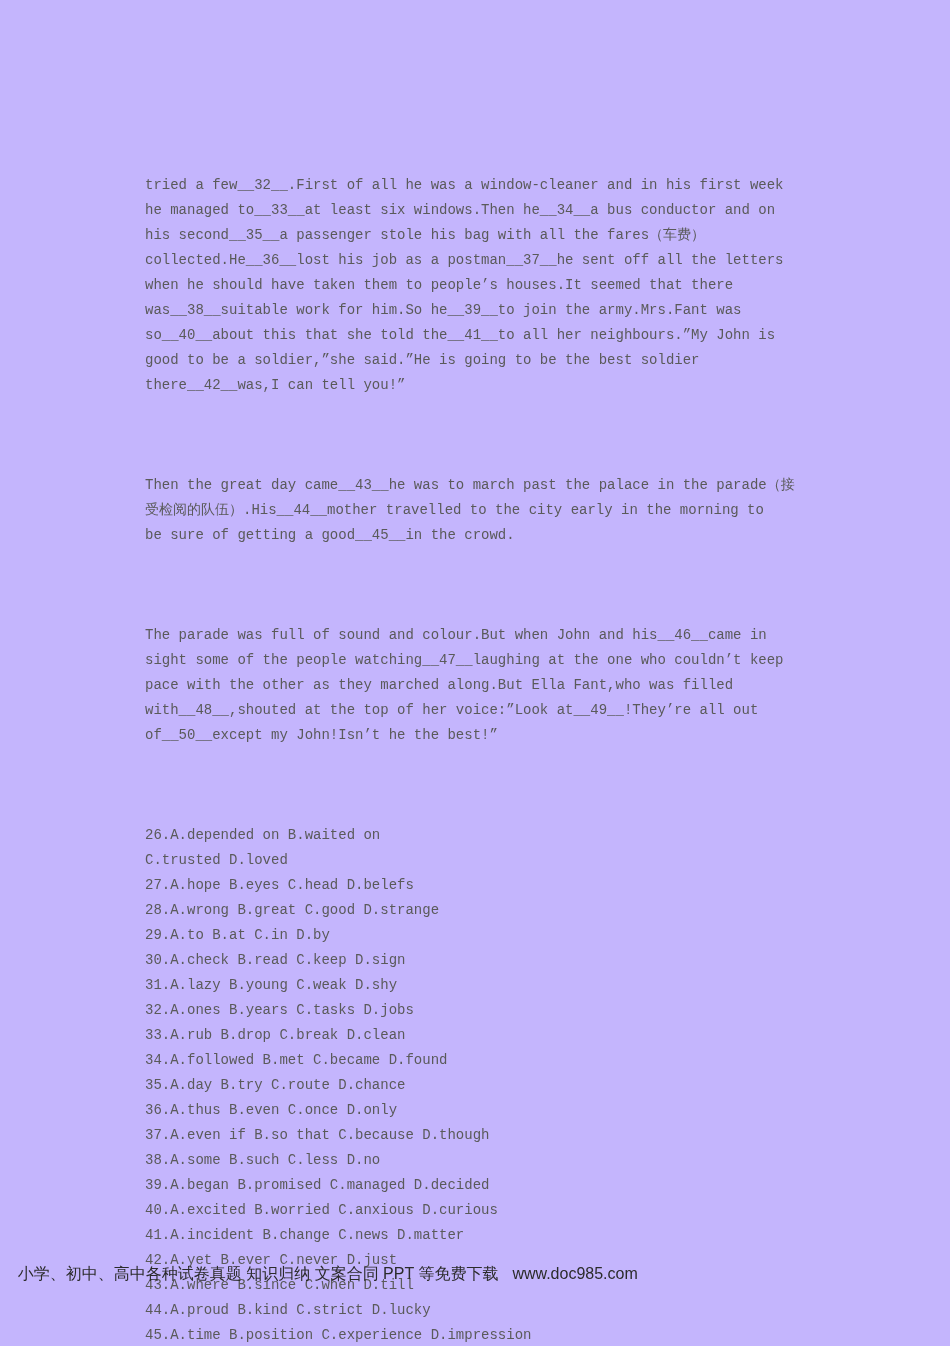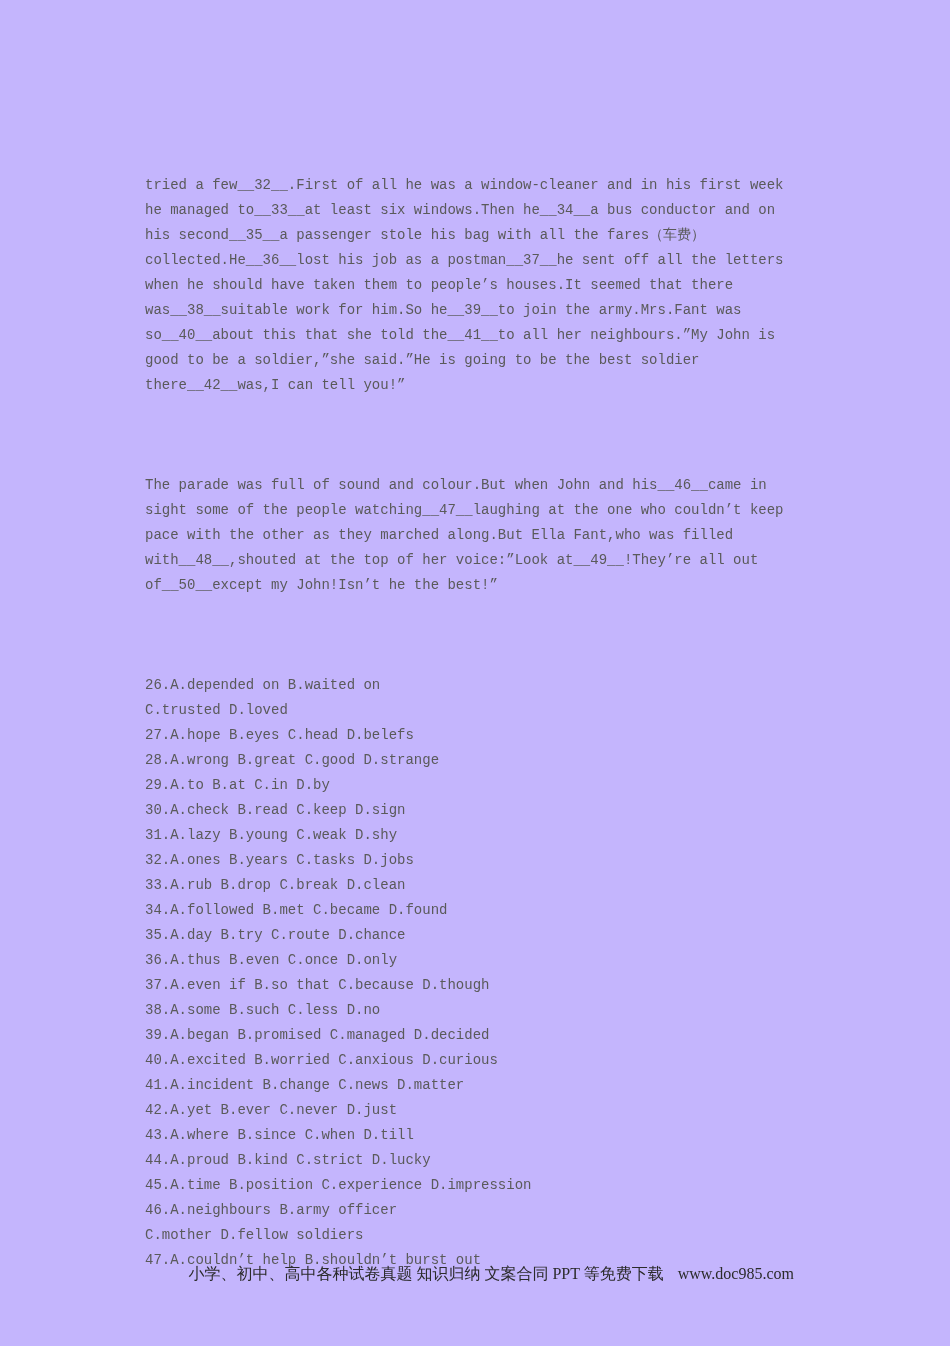--- a/index.html
+++ b/index.html
@@ -28,22 +28,22 @@
     margin: 0 0 25px 0;
   }
   .para:last-child {
     margin-bottom: 0;
   }
   .footer {
     position: absolute;
     left: 0;
     top: 1241px;
     width: 794px;
-    text-align: right;
-    font-family: Liberation Serif, serif;
+    text-align: left;
+    font-family: Liberation Sans, sans-serif;
     font-size: 16px;
     line-height: 22px;
     color: #2b2b2b;
     white-space: pre;
   }
   .footer .site-url {
     margin-left: 14px;
     color: #2b2b2b;
     text-decoration: none;
   }
@@ -56,20 +56,23 @@
   <div class="content">
     <div class="para">tried a few__32__.First of all he was a window-cleaner and in his first week
 he managed to__33__at least six windows.Then he__34__a bus conductor and on
 his second__35__a passenger stole his bag with all the fares（车费）
 collected.He__36__lost his job as a postman__37__he sent off all the letters
 when he should have taken them to people’s houses.It seemed that there
 was__38__suitable work for him.So he__39__to join the army.Mrs.Fant was
 so__40__about this that she told the__41__to all her neighbours.”My John is
 good to be a soldier,”she said.”He is going to be the best soldier
 there__42__was,I can tell you!”</div>
+    <div class="para">Then the great day came__43__he was to march past the palace in the parade（接
+受检阅的队伍）.His__44__mother travelled to the city early in the morning to
+be sure of getting a good__45__in the crowd.</div>
     <div class="para">The parade was full of sound and colour.But when John and his__46__came in
 sight some of the people watching__47__laughing at the one who couldn’t keep
 pace with the other as they marched along.But Ella Fant,who was filled
 with__48__,shouted at the top of her voice:”Look at__49__!They’re all out
 of__50__except my John!Isn’t he the best!”</div>
     <div class="para">26.A.depended on B.waited on
 C.trusted D.loved
 27.A.hope B.eyes C.head D.belefs
 28.A.wrong B.great C.good D.strange
 29.A.to B.at C.in D.by

